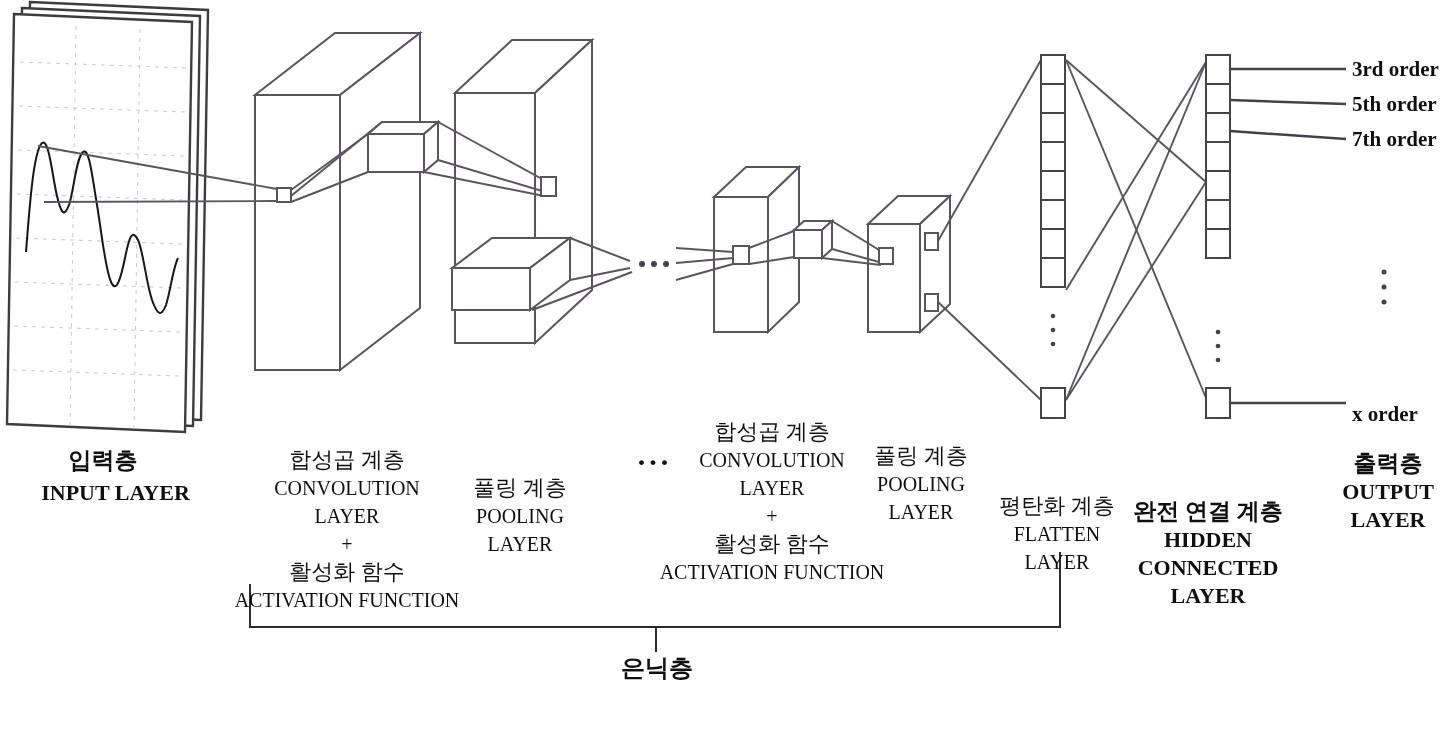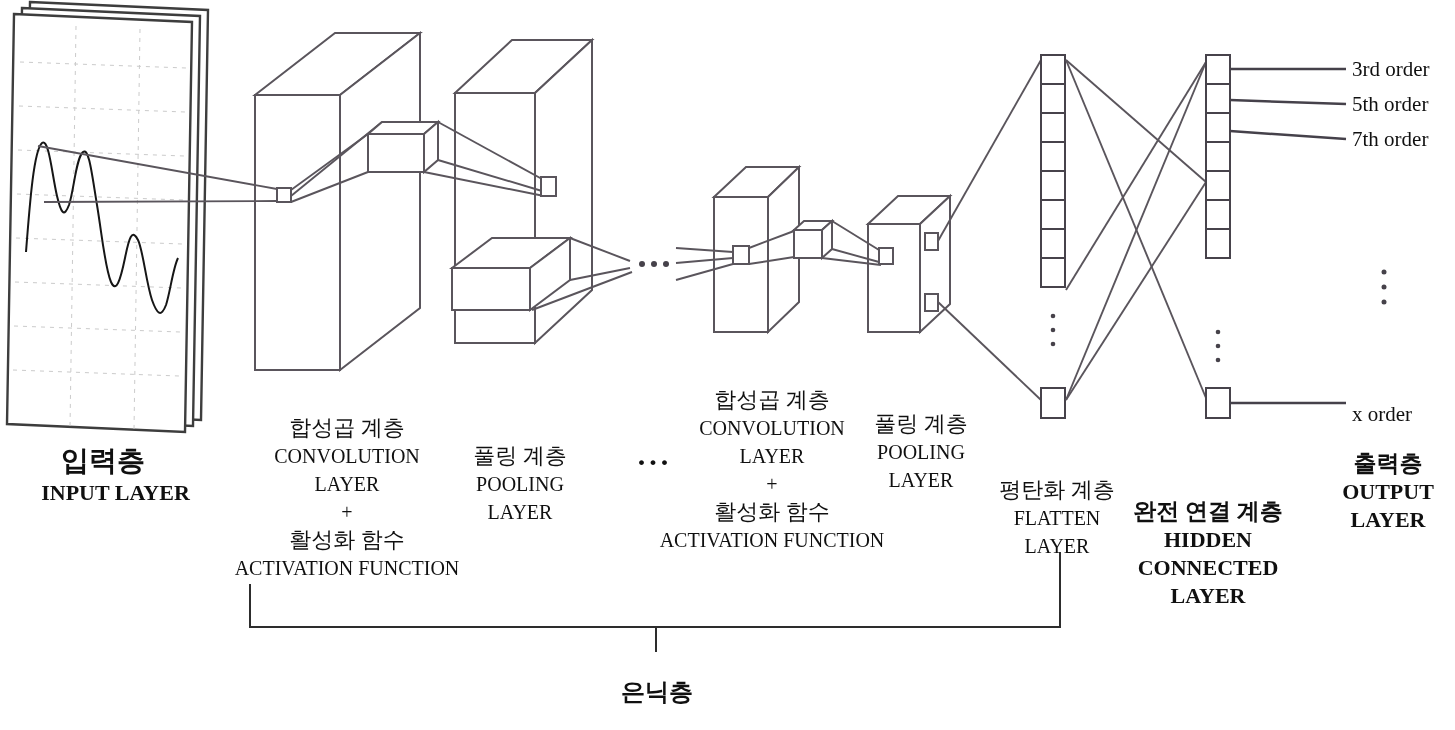--- a/index.html
+++ b/index.html
@@ -20,25 +20,25 @@
   .smallsq{fill:#ffffff;stroke:var(--line,#5a555c);stroke-width:2;}
   .cellgroup rect,.cell{fill:#ffffff;stroke:#47434b;stroke-width:2;}
   .dot{fill:#46424a;}
   .orderline line{stroke:#45414a;stroke-width:2.5;}
   .bracket polyline,.bracket line{stroke:#2d2d2d;stroke-width:2;fill:none;}
 
   
   .lbl{position:absolute;transform:translateX(-50%);text-align:center;white-space:nowrap;}
   .lbl div{line-height:28px;}
   .bold{font-weight:bold;}
-  .f20{font-size:20px;}
+  .f20{font-size:20px;margin-top:32px;}
   .ko{font-size:22px;}
-  .ko-lg{font-size:28px;}
+  .ko-lg{font-size:23px;}
   .en-lg{font-size:22px;}
-  .order{position:absolute;left:1352px;font-weight:normal;font-size:21px;white-space:nowrap;}
+  .order{position:absolute;left:1352px;font-weight:bold;font-size:21px;white-space:nowrap;}
   .dotsrow{font-size:30px;font-weight:bold;letter-spacing:4px;}
 </style>
 </head>
 <body>
 
 <div class="stage">
 
 <svg width="1455" height="730" viewBox="0 0 1455 730">
 
   <g>
@@ -248,40 +248,40 @@
   <div class="ko">활성화 함수</div>
   <div>ACTIVATION FUNCTION</div>
 </div>
 
 <div class="lbl f20" style="left:921px;top:410px;">
   <div class="ko">풀링 계층</div>
   <div>POOLING</div>
   <div>LAYER</div>
 </div>
 
-<div class="lbl f20" style="left:1057px;top:476px;">
+<div class="lbl f20" style="left:1057px;top:460px;">
   <div class="ko">평탄화 계층</div>
   <div>FLATTEN</div>
   <div>LAYER</div>
 </div>
 
 <div class="lbl bold" style="left:1208px;top:450px;font-size:22px;line-height:29px;margin-top:48px;">
   <div style="font-size:23px;">완전 연결 계층</div>
   <div>HIDDEN</div>
   <div>CONNECTED</div>
   <div>LAYER</div>
 </div>
 
 <div class="lbl bold" style="left:1388px;top:450px;font-size:22px;line-height:29px;">
   <div style="font-size:23px;">출력층</div>
   <div>OUTPUT</div>
   <div>LAYER</div>
 </div>
 
-<div class="lbl bold" style="left:657px;top:654px;line-height:34px;margin-top:24px;">
+<div class="lbl bold" style="left:657px;top:654px;line-height:34px;">
   <div style="font-size:24px;">은닉층</div>
 </div>
 
 <div class="order" style="top:57px;">3rd order</div>
 <div class="order" style="top:92px;">5th order</div>
 <div class="order" style="top:127px;text-align:right;">7th order</div>
 <div class="order" style="top:402px;">x order</div>
 
 </div>
 

